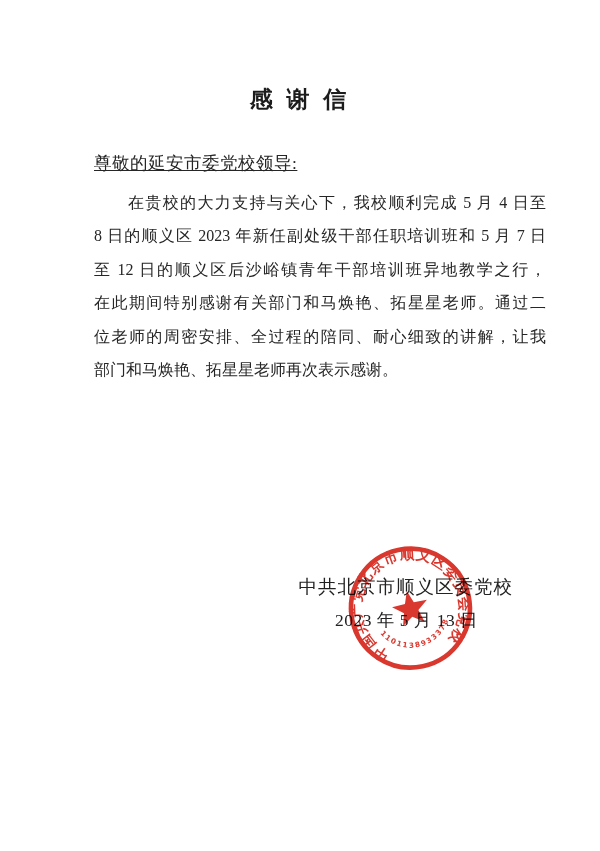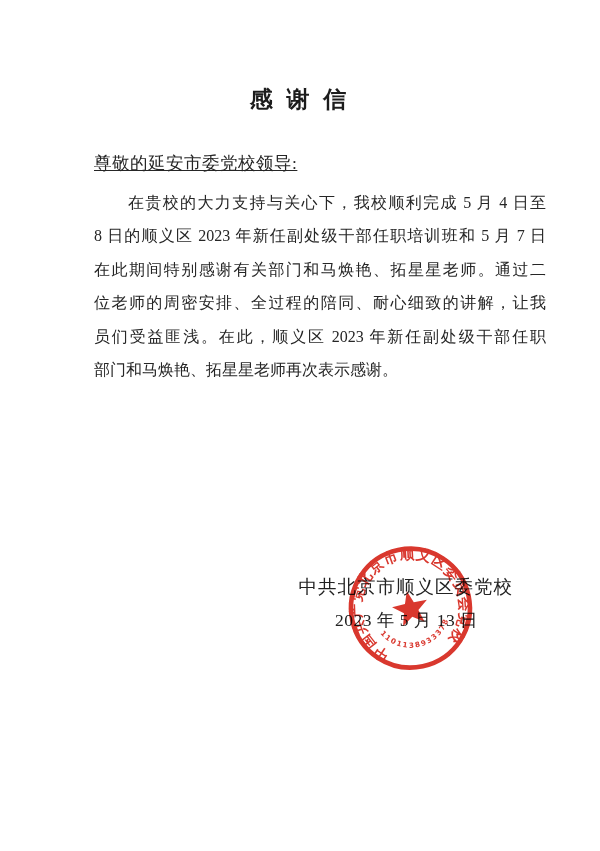--- a/index.html
+++ b/index.html
@@ -105,23 +105,23 @@
 
 <div class="page">
 
   <div class="title">感 谢 信</div>
 
   <div class="salutation">尊敬的延安市委党校领导:</div>
 
   <div class="letter-body">
     <div class="line j indent">在贵校的大力支持与关心下，我校顺利完成 5 月 4 日至</div>
     <div class="line j">8 日的顺义区 2023 年新任副处级干部任职培训班和 5 月 7 日</div>
+    <div class="line j">至 12 日的顺义区后沙峪镇青年干部培训班异地教学之行，</div>
     <div class="line j">在此期间特别感谢有关部门和马焕艳、拓星星老师。通过二</div>
     <div class="line j">位老师的周密安排、全过程的陪同、耐心细致的讲解，让我</div>
-    <div class="line j">员们受益匪浅。在此，顺义区 2023 年新任副处级干部任职</div>
     <div class="line">部门和马焕艳、拓星星老师再次表示感谢。</div>
   </div>
 
   <div class="sig-org">中共北京市顺义区委党校</div>
 
   <div class="sig-date">2023 年 5 月 13 日</div>
 
   <svg class="seal" viewBox="0 0 120 120" xmlns="http://www.w3.org/2000/svg" aria-hidden="true">
     <defs>
       <path id="ringPath" d="M 34.2 98.9 A 45 45 0 1 1 85.8 98.9" fill="none"></path>

